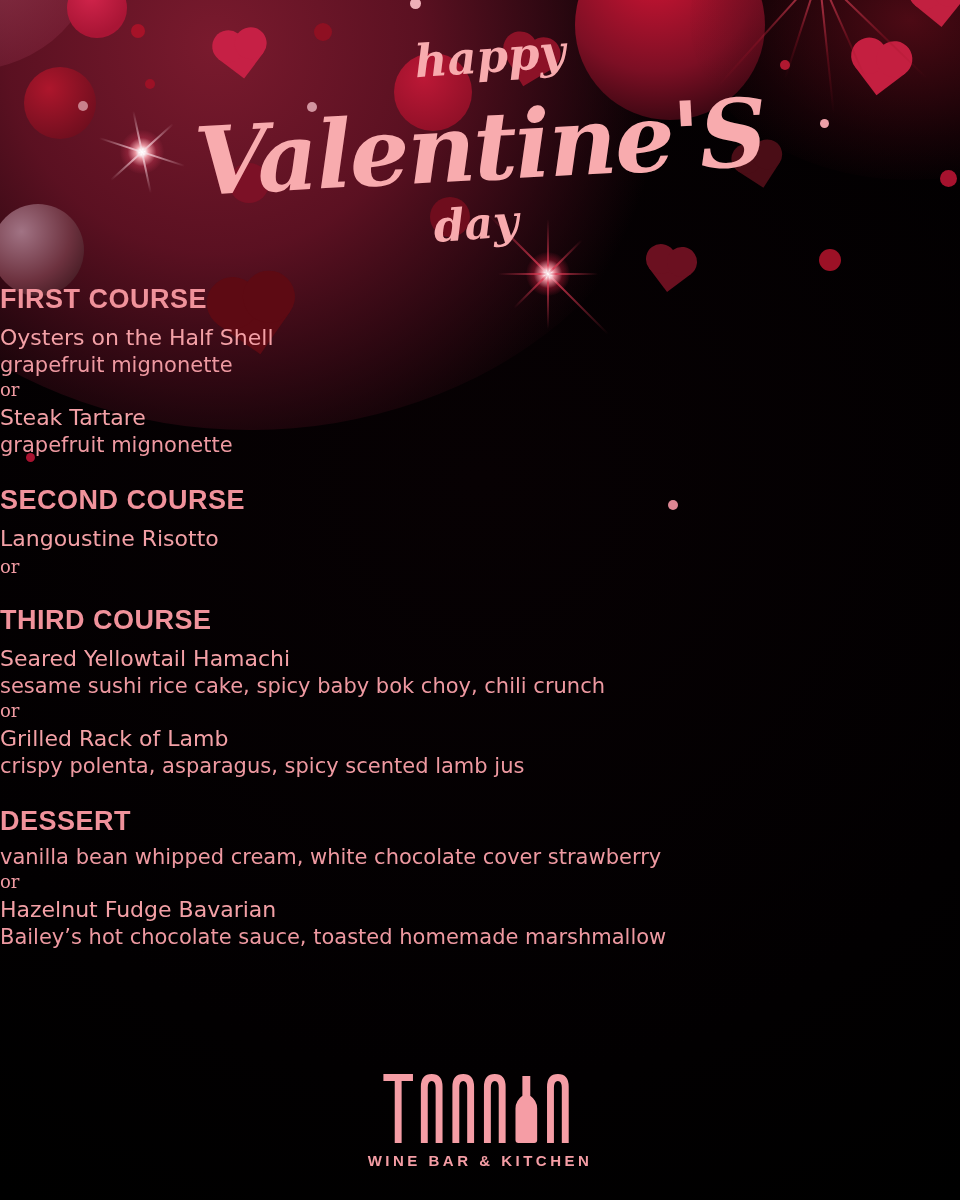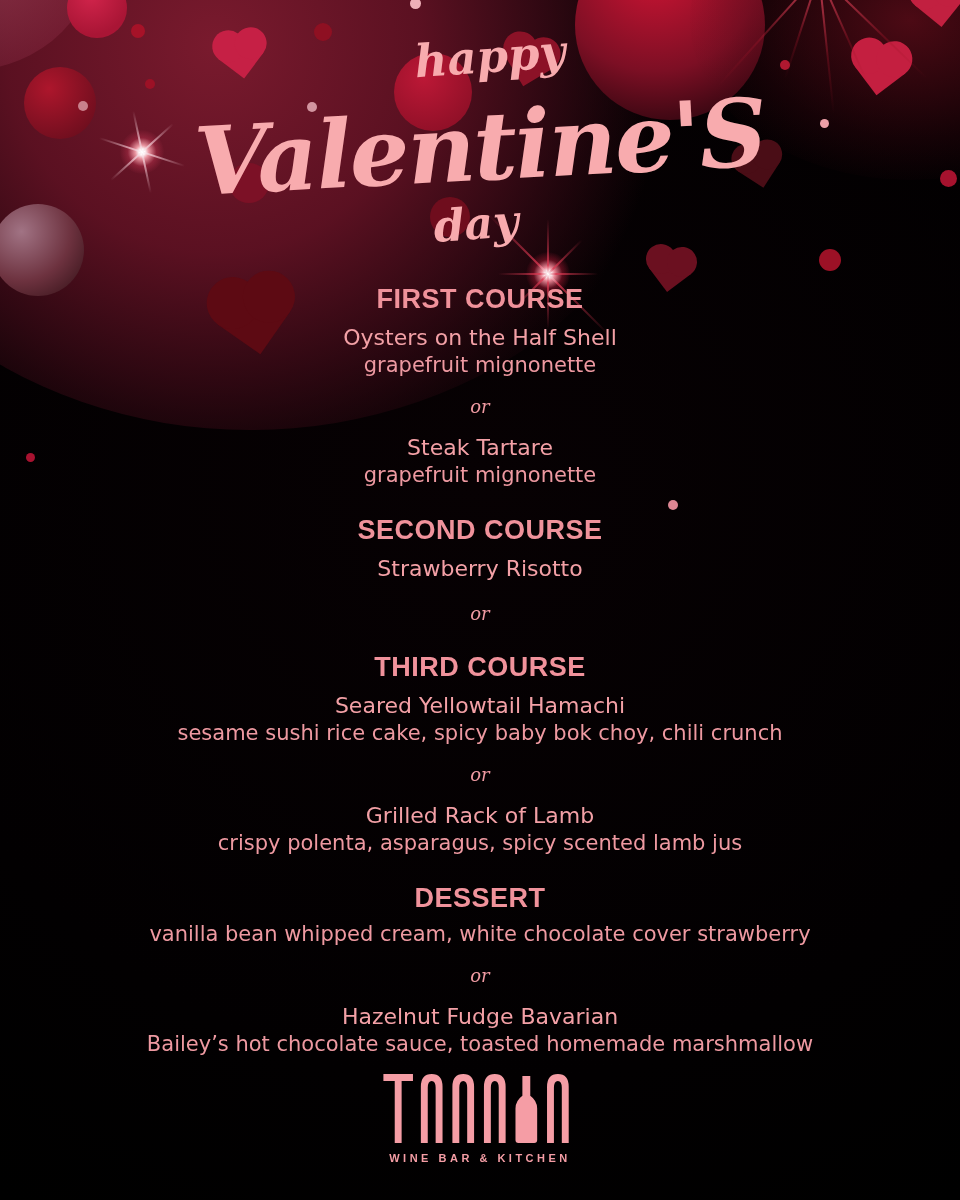--- a/index.html
+++ b/index.html
@@ -77,36 +77,36 @@
       background:linear-gradient(rgba(228,72,95,.85), rgba(160,20,40,.35) 60%, transparent);}
 
   
   .script{position:absolute;left:0;right:0;text-align:center;color:#f8abae;
           font-family:"DejaVu Serif", serif;font-style:italic;font-weight:bold;}
   .t-happy{top:30px;font-size:45px;transform:translateX(10px) rotate(-4deg);}
   .t-val{top:92px;font-size:94px;letter-spacing:-2px;transform:rotate(-3deg);}
   .t-day{top:198px;font-size:44px;transform:translateX(-4px) rotate(-4deg);}
 
   
-  .menu{position:absolute;top:283px;left:0;width:960px;text-align:center;}
+  .menu{position:absolute;top:283px;left:0;width:960px;text-align:left;}
   .course{margin:0 0 27px 0;}
   .course-title{font-family:"Liberation Sans", sans-serif;font-weight:bold;
       font-size:27px;line-height:32px;letter-spacing:.5px;color:#f0929b;}
-  .item{margin-top:16px;}
+  .item{margin-top:3px;}
   .item.first{margin-top:8px;}
   .item-name{font-size:22px;line-height:30px;color:#f3a0a6;}
   .item-desc{font-size:21px;line-height:24px;color:#ee99a1;}
-  .or{font-family:"DejaVu Serif", serif;font-style:italic;font-size:18px;line-height:20px;
-      color:#ef9aa2;margin-top:20px;}
+  .or{font-family:"DejaVu Serif", serif;font-size:18px;line-height:20px;
+      color:#ef9aa2;margin-top:3px;}
 
   
   .footer{position:absolute;top:1074px;left:0;width:960px;text-align:center;}
   .logo-svg{display:block;margin:0 auto;}
   .tagline{margin-top:9px;font-family:"Liberation Sans", sans-serif;font-weight:bold;
-      font-size:11px;letter-spacing:3.5px;color:#f59da5;}
+      font-size:15px;letter-spacing:3.5px;color:#f59da5;}
 </style>
 </head>
 <body>
 
 <div class="stage">
 
   <div class="dec tl-haze"></div>
   <div class="dec round tl-light"></div>
   <div class="dec round c-top-center"></div>
   <div class="dec tr-glow"></div>
@@ -175,21 +175,21 @@
       <div class="or">or</div>
       <div class="item">
         <div class="item-name">Steak Tartare</div>
         <div class="item-desc">grapefruit mignonette</div>
       </div>
     </div>
 
     <div class="course">
       <div class="course-title">SECOND COURSE</div>
       <div class="item first">
-        <div class="item-name">Strawberry Risotto</div>
+        <div class="item-name">Langoustine Risotto</div>
       </div>
       <div class="or">or</div>
     </div>
 
     <div class="course">
       <div class="course-title">THIRD COURSE</div>
       <div class="item first">
         <div class="item-name">Seared Yellowtail Hamachi</div>
         <div class="item-desc">sesame sushi rice cake, spicy baby bok choy, chili crunch</div>
       </div>

